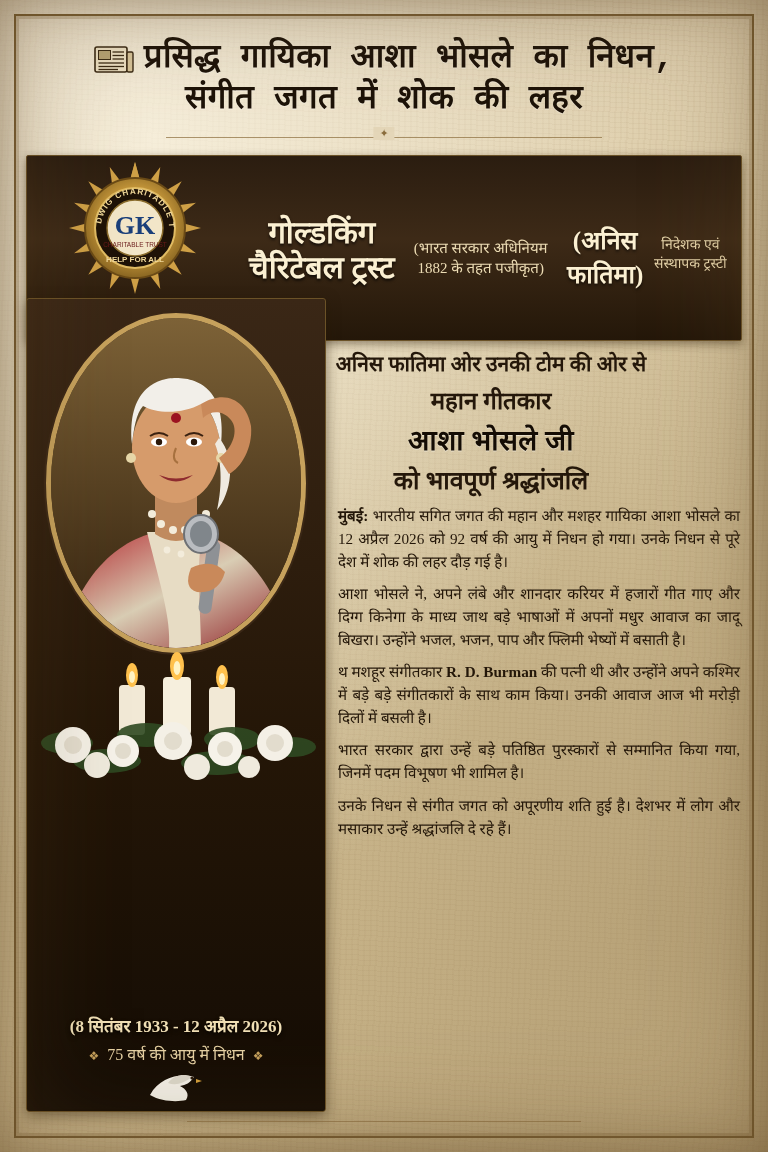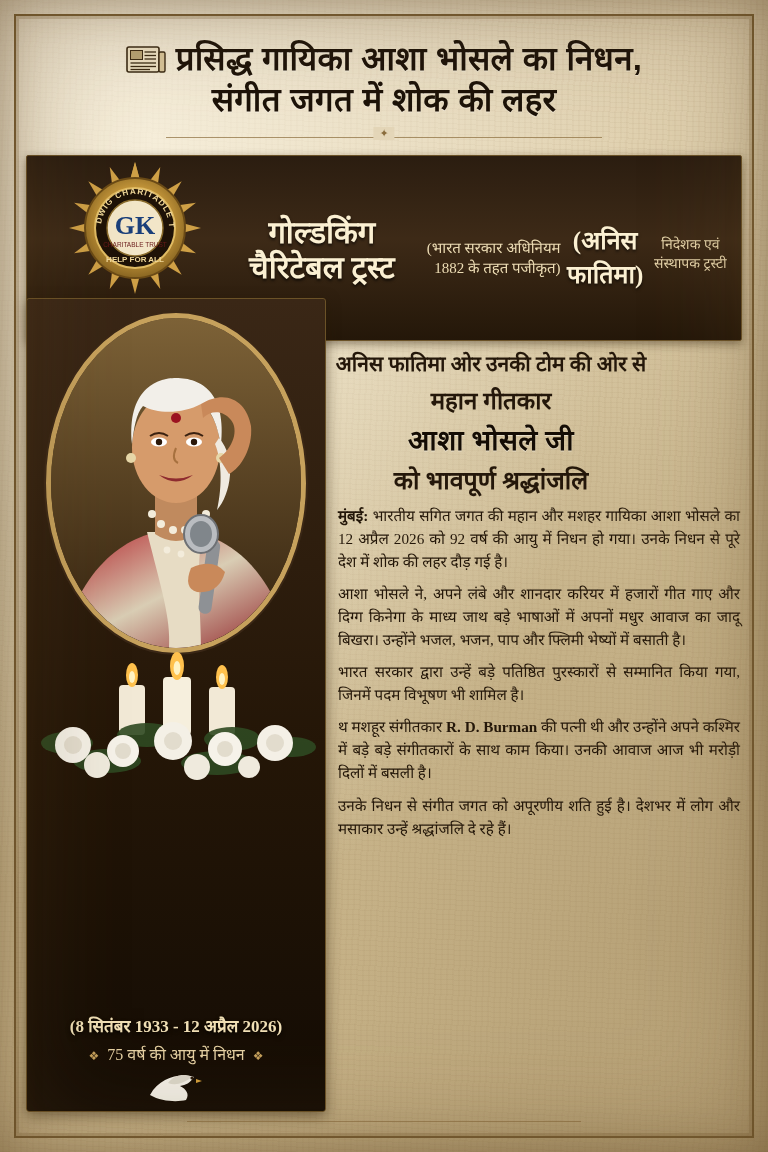--- a/index.html
+++ b/index.html
@@ -35,21 +35,21 @@
   }
   
   .headline{
     text-align:center;
     padding:12px 6px 4px 6px;
   }
   .headline .l1{
     display:flex;align-items:center;justify-content:center;gap:10px;
   }
   .hl-text{
-    font-family:Liberation Sans, sans-serif;
+    font-family:Liberation Mono, monospace;
     font-weight:bold;
     font-size:33px;
     line-height:1.25;
     color:#1c1208;
     letter-spacing:.3px;
     text-shadow:0 1px 0 rgba(255,255,255,.35);
   }
   .news-icon{width:40px;height:32px;flex:0 0 auto;}
   .divider{
     margin:10px auto 8px auto;width:62%;height:12px;position:relative;
@@ -87,21 +87,21 @@
   .badge .b1{font-family:"Liberation Serif",serif;font-weight:bold;font-size:13px;color:#241709;letter-spacing:.4px;}
   .badge .b2{font-family:"Liberation Serif",serif;font-size:8px;color:#3a2a14;letter-spacing:.6px;}
   .trust-txt{
     flex:1;display:flex;align-items:center;justify-content:center;
     padding:8px 10px 2px 0;text-align:center;color:#f6e7c4;
   }
   .t-name{
     font-family:"Liberation Serif",serif;font-weight:bold;font-size:31px;line-height:1.1;
     color:#fbf0d2;text-shadow:0 2px 3px rgba(0,0,0,.7);
   }
-  .t-sub{font-family:"Liberation Serif",serif;font-size:15px;margin-top:13px;color:#ecdcb4;text-align:right;}
+  .t-sub{font-family:"Liberation Serif",serif;font-size:15px;margin-top:13px;color:#ecdcb4;}
   .t-person{font-family:"Liberation Serif",serif;font-weight:bold;font-size:25px;margin-top:10px;color:#fbf0d2;text-shadow:0 2px 3px rgba(0,0,0,.6);}
   .t-role{font-family:"Liberation Serif",serif;font-size:14px;margin-top:5px;color:#e6d4aa;}
   
   .tribute{
     padding:8px 4px 4px 218px;
     text-align:center;
     position:relative;
   }
   .tr1{font-family:"Liberation Serif",serif;font-weight:bold;font-size:21px;color:#24170a;}
   .tr2{font-family:"Liberation Serif",serif;font-weight:bold;font-size:24px;color:#24170a;margin-top:6px;}
@@ -399,24 +399,24 @@
       </div>
 
       <div class="right-col">
 
         <div class="article">
           <p>
             <span class="lead">मुंबई:</span>
             <span>भारतीय सगित जगत की महान और मशहर गायिका आशा भोसले का 12 अप्रैल 2026 को 92 वर्ष की आयु में निधन हो गया। उनके निधन से पूरे देश में शोक की लहर दौड़ गई है।</span>
           </p>
           <p>आशा भोसले ने, अपने लंबे और शानदार करियर में हजारों गीत गाए और दिग्ग किनेगा के माध्य जाथ बड़े भाषाओं में अपनों मधुर आवाज का जादू बिखरा। उन्होंने भजल, भजन, पाप और फ्लिमी भेष्यों में बसाती है।</p>
-          <p>भारत सरकार द्वारा उन्हें बड़े पतिष्ठित पुरस्कारों से सम्मानित किया गया, जिनमें पदम विभूषण भी शामिल है।</p>
           <p>
             <span>थ मशहूर संगीतकार <b>R. D. Burman</b> की पत्नी थी और उन्होंने अपने कश्मिर में बड़े बड़े संगीतकारों के साथ काम किया। उनकी आवाज आज भी मरोड़ी दिलों में बसली है।</span>
           </p>
+          <p>भारत सरकार द्वारा उन्हें बड़े पतिष्ठित पुरस्कारों से सम्मानित किया गया, जिनमें पदम विभूषण भी शामिल है।</p>
           <p>उनके निधन से संगीत जगत को अपूरणीय शति हुई है। देशभर में लोग और मसाकार उन्हें श्रद्धांजलि दे रहे हैं।</p>
         </div>
       </div>
     </div>
 
     <div class="bottom-divider"></div>
   </div>
 
   <div class="vignette"></div>
 </div>

